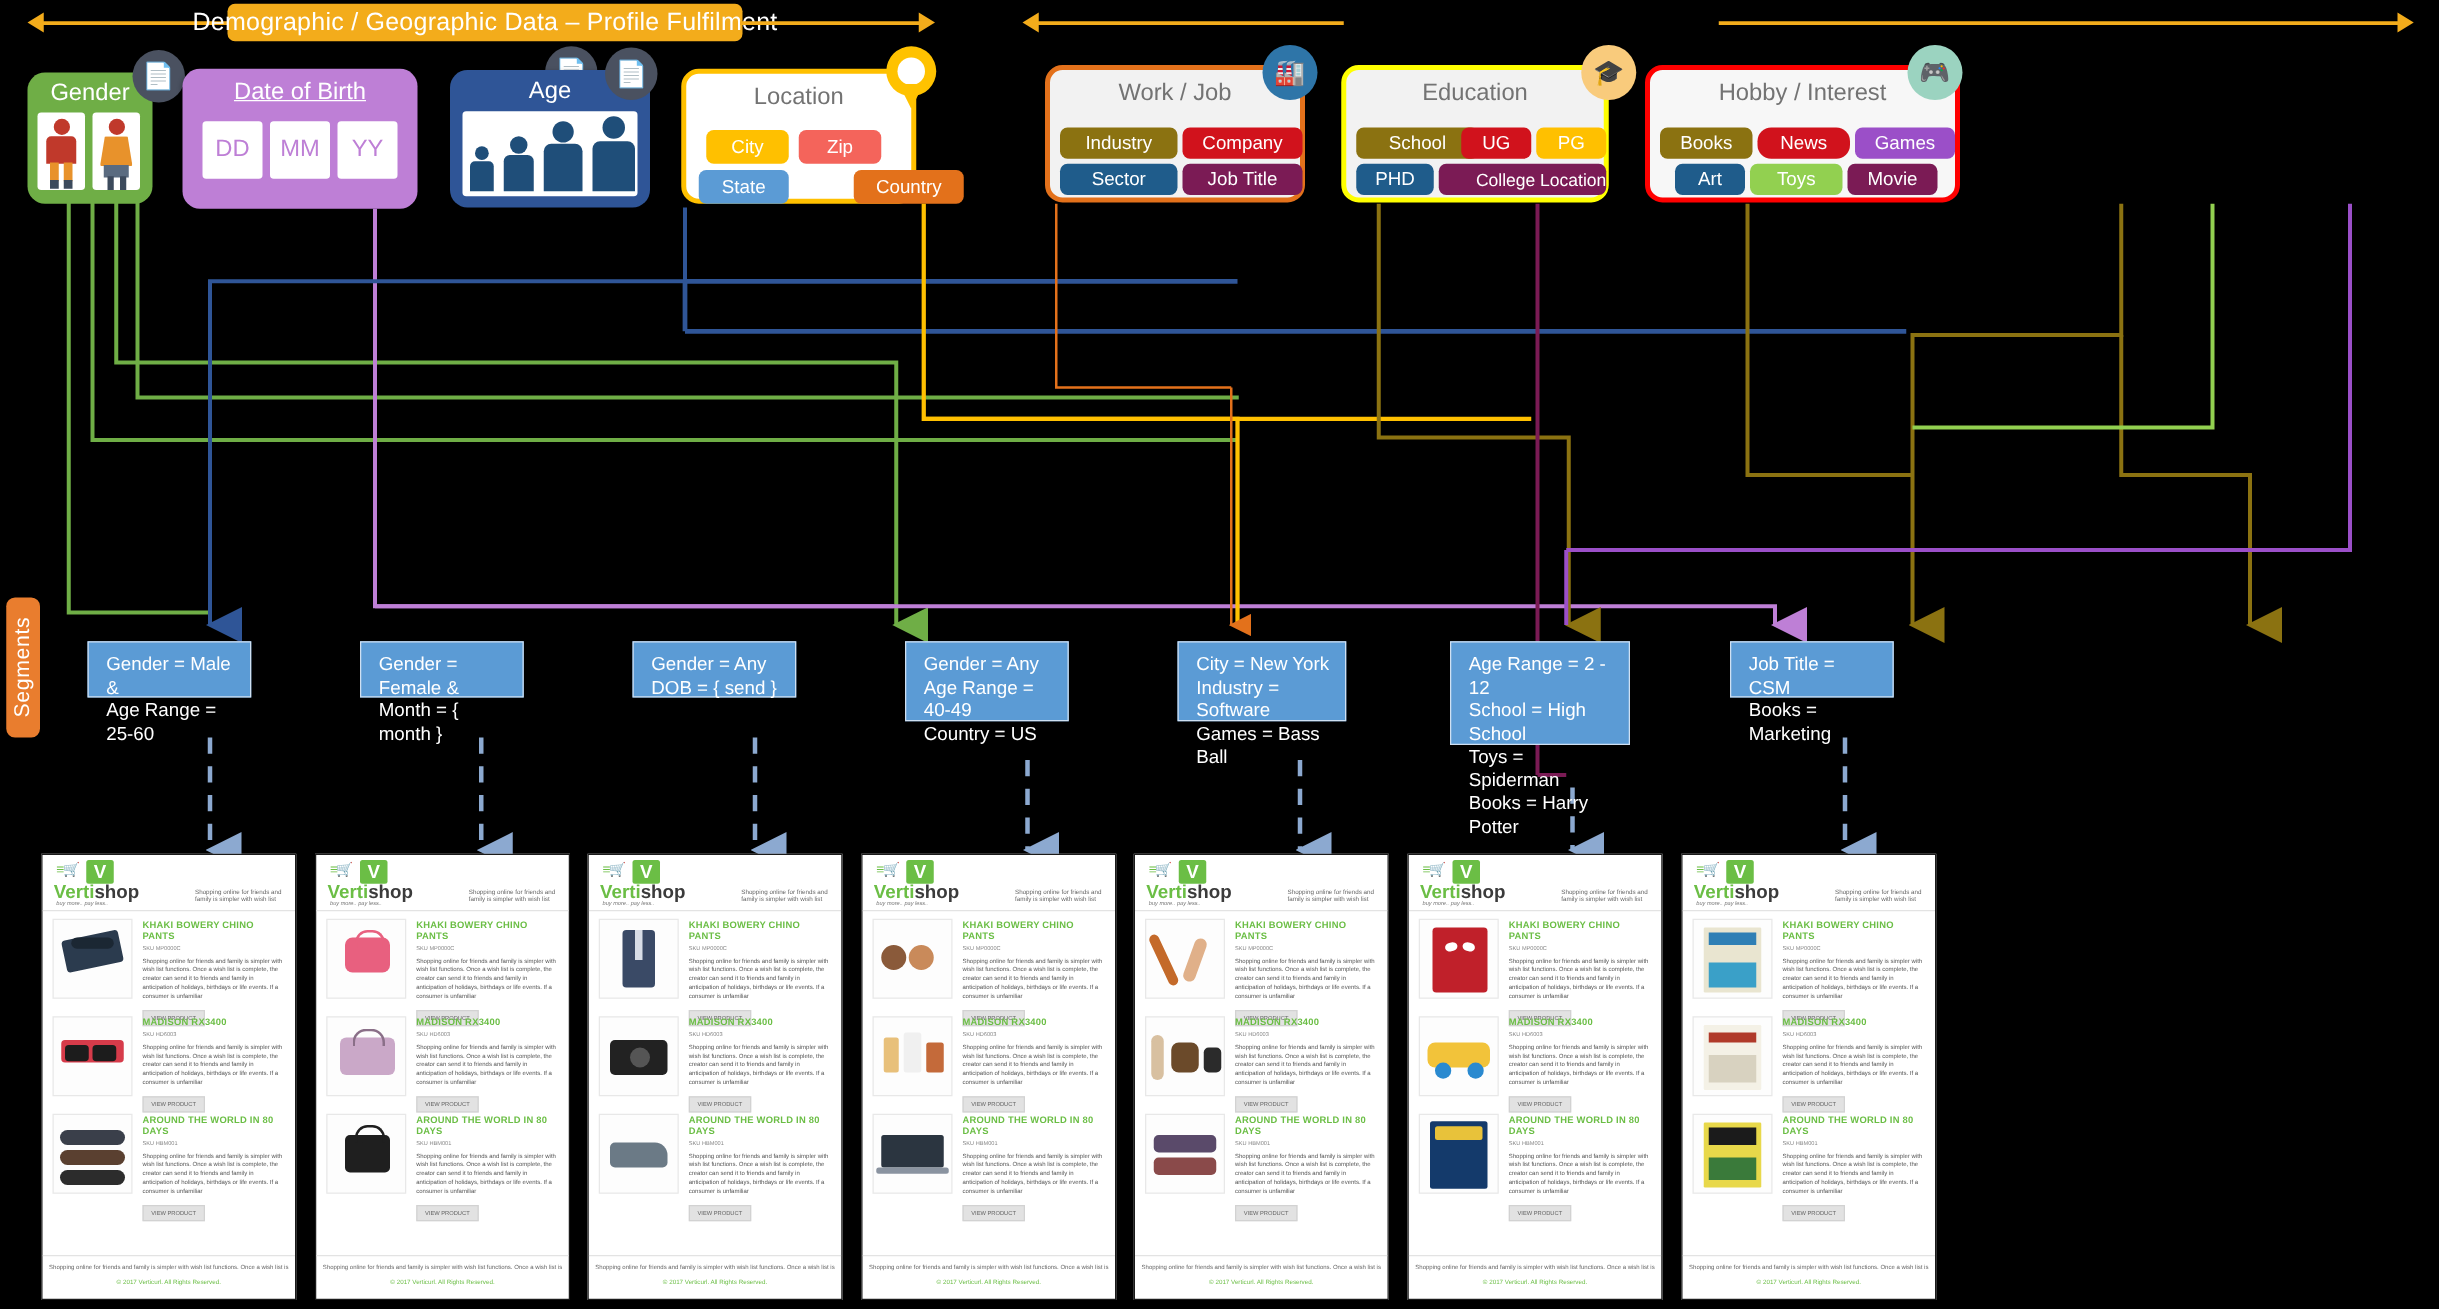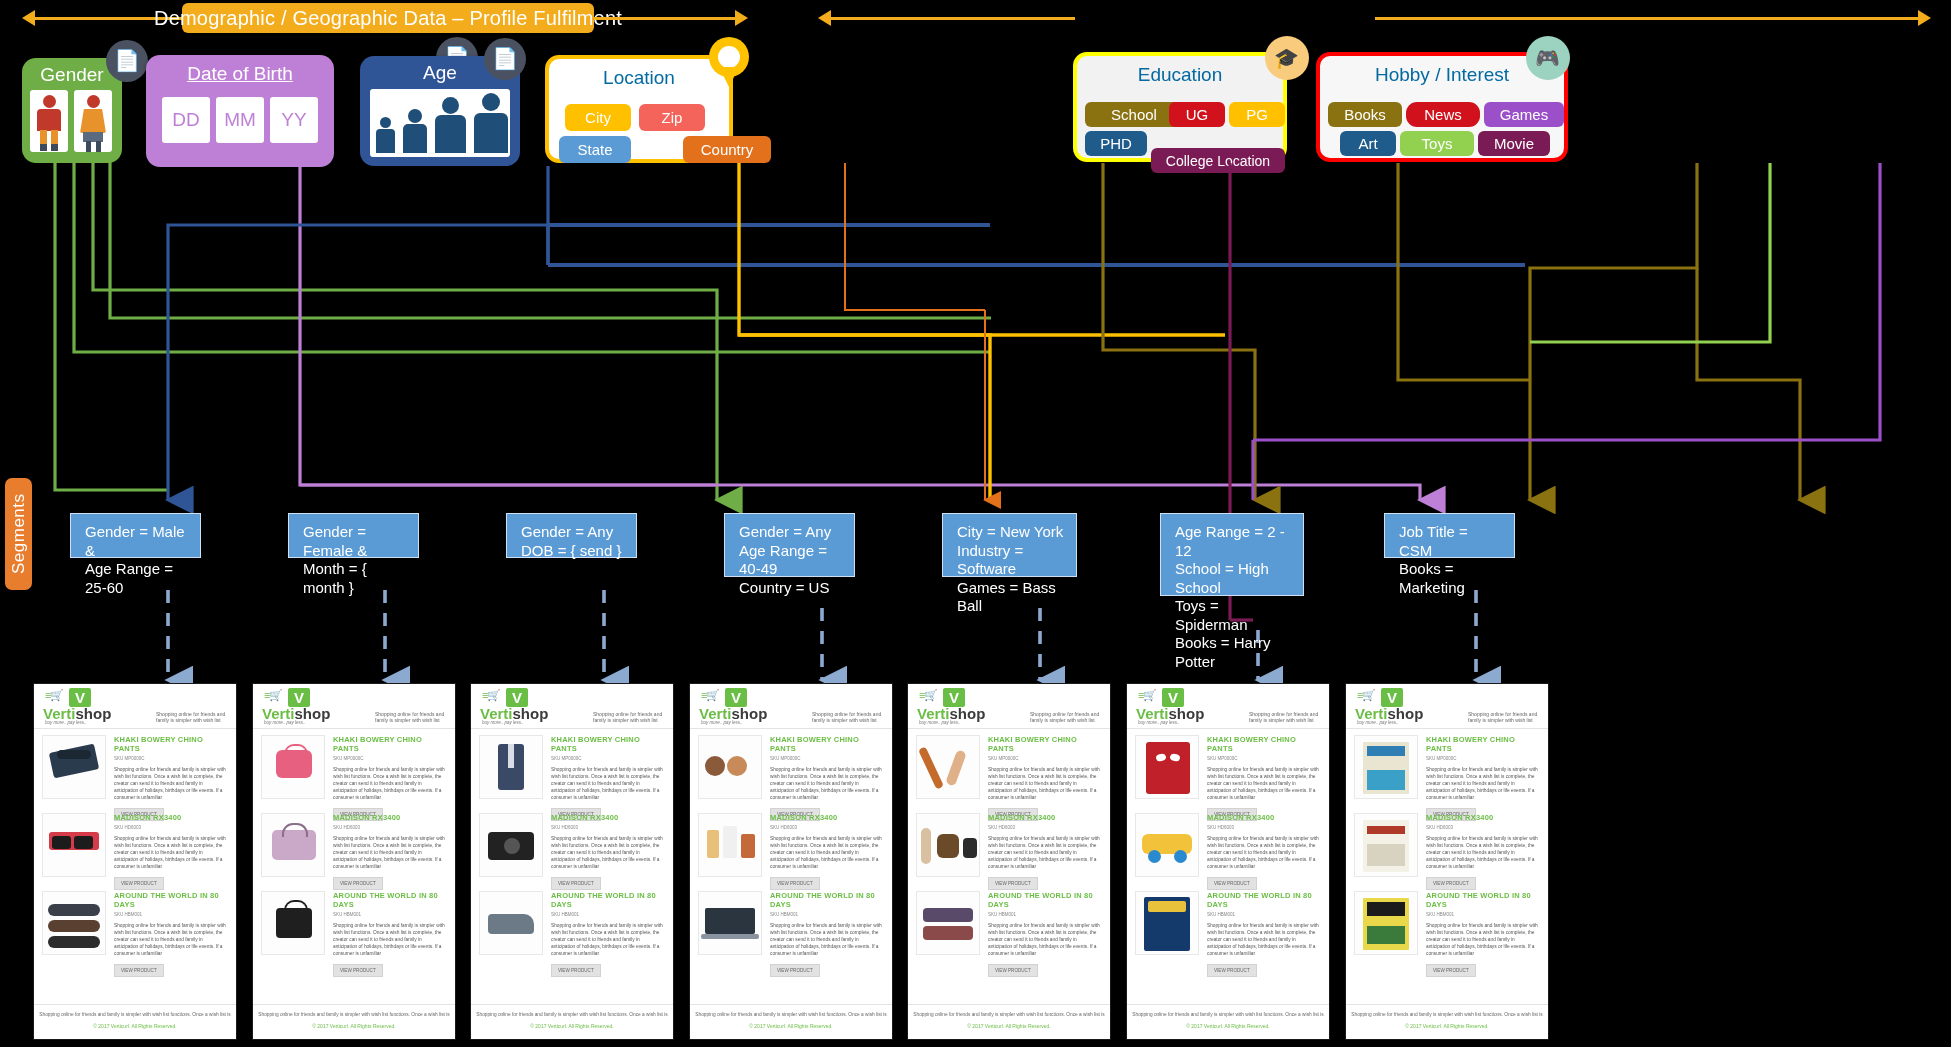--- a/index.html
+++ b/index.html
@@ -15,21 +15,21 @@
   .axline{position:absolute;height:3px;background:#F3AC1B;}
   .axhead{position:absolute;width:0;height:0;border-top:8px solid transparent;
           border-bottom:8px solid transparent;}
   .axhead.left{border-right:13px solid #F3AC1B;}
   .axhead.right{border-left:13px solid #F3AC1B;}
 
   
   .card{position:absolute;border-radius:14px;box-sizing:border-box;}
   .card .ttl{position:absolute;left:0;right:0;text-align:center;font-size:19px;
              color:#fff;}
-  .card.white .ttl{color:#0369a1;}
+  .card.white .ttl{color:#737373;}
   .chip{position:absolute;border-radius:6px;color:#fff;font-size:15px;
         display:flex;align-items:center;justify-content:center;
         box-sizing:border-box;white-space:nowrap;}
   .badge{position:absolute;border-radius:50%;display:flex;align-items:center;
          justify-content:center;font-size:21px;}
 
   
   .pic{position:absolute;background:#fff;border-radius:3px;}
   .glyph{position:absolute;}
 
@@ -165,37 +165,54 @@
        <span>Country</span>
       </div>
      <div style="position:absolute;left:160px;top:-22px;width:40px;height:52px;">
         <div style="position:absolute;left:0;top:0;width:40px;height:40px;border-radius:50%;background:#FFC200;"></div>
         <div style="position:absolute;left:9px;top:9px;width:22px;height:22px;border-radius:50%;background:#fff;"></div>
         <div style="position:absolute;left:10px;top:30px;width:20px;height:20px;background:#FFC200;
                     clip-path:polygon(0 0,100% 0,50% 100%);"></div>
      </div>
   </div>
 
+  <div class="card white" style="left:836px;top:52px;width:208px;height:110px;background:#F2F2F2;
+              border:4px solid #E3711B;box-shadow:0 2px 4px rgba(0,0,0,.4);">
+     <div class="ttl" style="top:8px;">Work / Job</div>
+     <div class="chip" style="left:8px;top:46px;width:94px;height:25px;background:#8B7211;">
+       <span>Industry</span>
+      </div>
+     <div class="chip" style="left:106px;top:46px;width:96px;height:25px;background:#D1121C;">
+       <span>Company</span>
+      </div>
+     <div class="chip" style="left:8px;top:75px;width:94px;height:25px;background:#1F5C8B;">
+       <span>Sector</span>
+      </div>
+     <div class="chip" style="left:106px;top:75px;width:96px;height:25px;background:#7B1B55;">
+       <span>Job Title</span>
+      </div>
+     <div class="badge" style="left:170px;top:-20px;width:44px;height:44px;background:#2E75A8;color:#fff;font-size:20px;">🏭</div>
+  </div>
 
   <div class="card white" style="left:1073px;top:52px;width:214px;height:110px;background:#F2F2F2;
               border:4px solid #FFFF00;box-shadow:0 2px 4px rgba(0,0,0,.4);">
      <div class="ttl" style="top:8px;">Education</div>
      <div class="chip" style="left:8px;top:46px;width:98px;height:25px;background:#8B7211;">
        <span>School</span>
       </div>
      <div class="chip" style="left:92px;top:46px;width:56px;height:25px;background:#D1121C;">
        <span>UG</span>
       </div>
      <div class="chip" style="left:152px;top:46px;width:56px;height:25px;background:#FFC000;">
        <span>PG</span>
       </div>
      <div class="chip" style="left:8px;top:75px;width:62px;height:25px;background:#1F5C8B;">
        <span>PHD</span>
       </div>
-     <div class="chip" style="left:74px;top:92px;width:134px;height:25px;background:#7B1B55;font-size:14px;">
+     <div class="chip" style="left:74px;top:75px;width:134px;height:25px;background:#7B1B55;font-size:14px;justify-content:flex-end;">
        <span>College Location</span>
       </div>
      <div class="badge" style="left:188px;top:-20px;width:44px;height:44px;background:#F9CB7C;color:#173A5E;font-size:20px;">🎓</div>
   </div>
 
   <div class="card white" style="left:1316px;top:52px;width:252px;height:110px;background:#F7F7F7;
               border:4px solid #FF0000;box-shadow:0 2px 4px rgba(0,0,0,.4);">
      <div class="ttl" style="top:8px;">Hobby / Interest</div>
      <div class="chip" style="left:8px;top:46px;width:74px;height:25px;background:#8B7211;">
        <span>Books</span>

